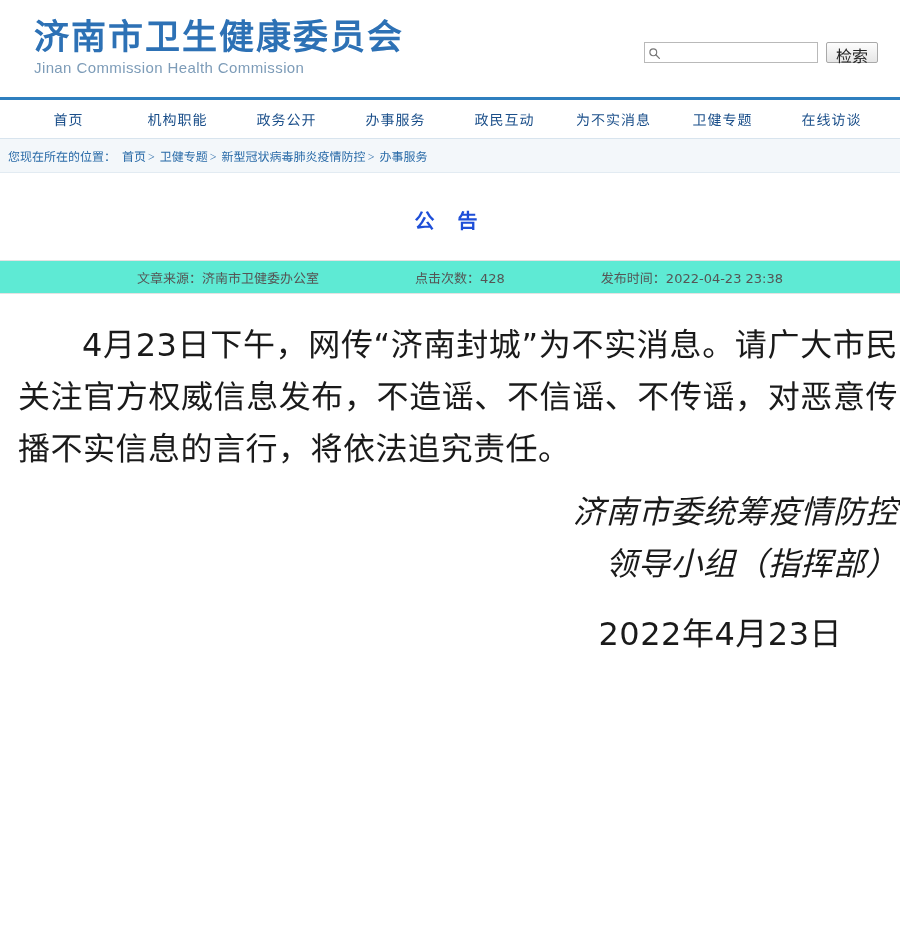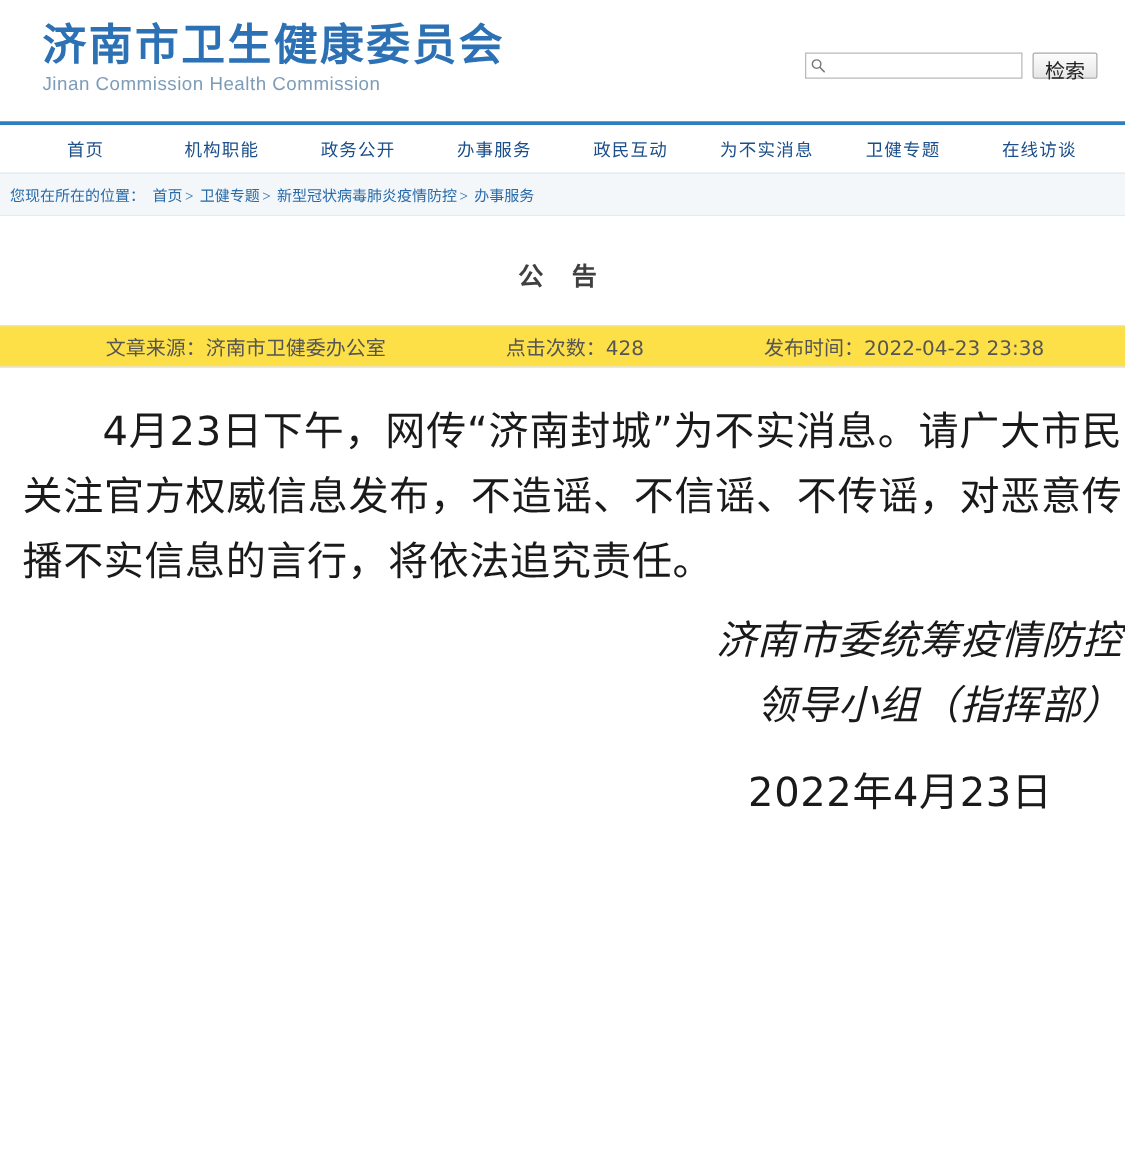--- a/index.html
+++ b/index.html
@@ -129,34 +129,34 @@
 
   
   .article {
     background: #ffffff;
   }
   .article-title {
     text-align: center;
     font-family: "DejaVu Sans", "Liberation Sans", sans-serif;
     font-size: 20px;
     font-weight: 700;
-    color: #404040;
+    color: #1d4ed8;
     letter-spacing: 8px;
     padding: 32px 0 26px 0;
   }
   .meta-bar {
     height: 32px;
-    background: #fde047;
+    background: #5eead4;
     border-top: 1px solid #e3e3e3;
     border-bottom: 1px solid #e3e3e3;
     display: flex;
     align-items: center;
     justify-content: center;
     font-family: "DejaVu Sans", "Liberation Sans", sans-serif;
-    font-size: 16px;
+    font-size: 13px;
     color: #555;
     padding-left: 20px;
   }
   .meta-item { white-space: nowrap; }
   .meta-item + .meta-item { margin-left: 96px; }
   .meta-value { color: #555; }
 
   
   .article-body {
     padding: 26px 2px 0 18px;

